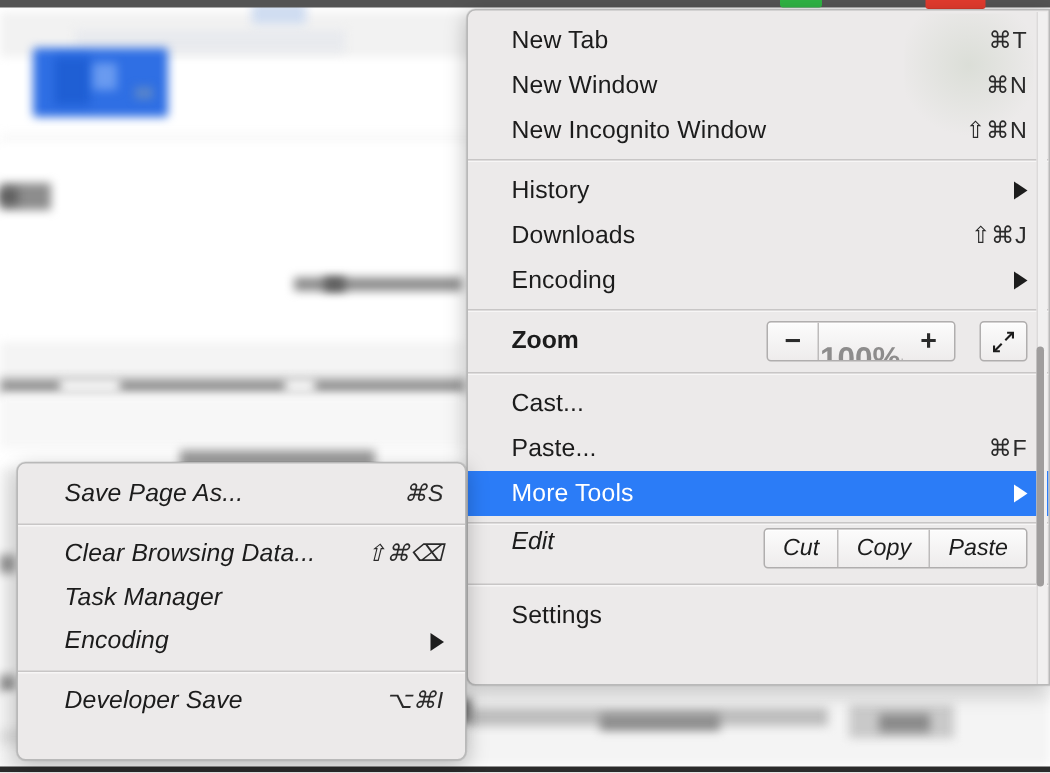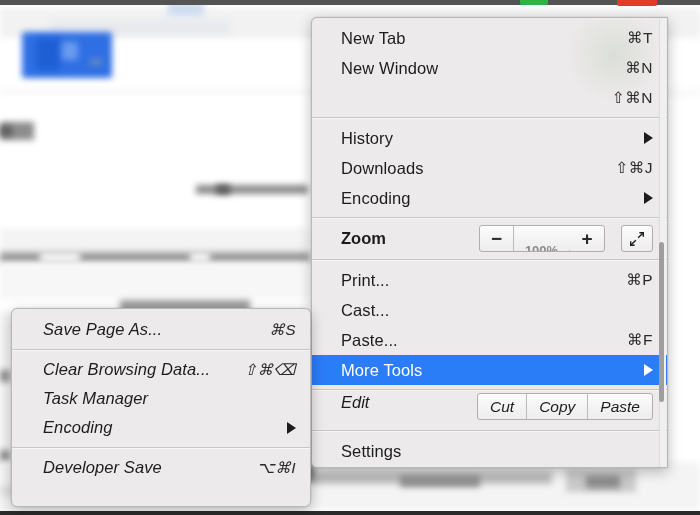--- a/index.html
+++ b/index.html
@@ -47,21 +47,21 @@
   .menu-panel {
     position: absolute;
     background: #eceaea;
     border: 1px solid #b9b9b9;
     border-radius: 6px;
     box-shadow: 0 4px 14px rgba(0,0,0,0.26), 0 0 0 0.5px rgba(0,0,0,0.08);
     box-sizing: border-box;
     overflow: hidden;
   }
   .menu-main {
-    left: 311px; top: 17px; width: 357px; height: 451px;
+    left: 311px; top: 6px; width: 389px; height: 451px;
     border-top-right-radius: 0;
     border-bottom-right-radius: 0;
   }
   .menu-sub {
     left: 11px; top: 308px; width: 300px; height: 199px;
   }
 
   .mi {
     position: relative;
     display: flex; align-items: center;
@@ -123,21 +123,21 @@
     box-shadow: 0 1px 0 rgba(255,255,255,0.7) inset;
   }
   .seg > div {
     display: flex; align-items: center; justify-content: center;
     font-size: 15px;
     border-right: 1px solid #bdbbbb;
     box-sizing: border-box;
   }
   .seg > div:last-child { border-right: none; }
   .seg .minus { width: 34px; font-size: 19px; color: #2b2b2b; line-height: 1; }
-  .seg .pct { width: 56px; color: #8d8c8c; font-size: 13px; margin-top: 24px; }
+  .seg .pct { width: 56px; color: #8d8c8c; font-size: 21px; margin-top: 24px; }
   .seg .plus { width: 34px; font-size: 19px; color: #2b2b2b; line-height: 1; }
   .fs-btn {
     width: 30px; height: 25px;
     border: 1px solid #b0aeae;
     border-radius: 3px;
     background: linear-gradient(#fcfcfc, #eeecec);
     display: flex; align-items: center; justify-content: center;
     box-shadow: 0 1px 0 rgba(255,255,255,0.7) inset;
   }
 
@@ -239,20 +239,21 @@
 
     <div class="mi">
       <span class="lbl">New Tab</span>
       <span class="accel">⌘T</span>
     </div>
     <div class="mi">
       <span class="lbl">New Window</span>
       <span class="accel">⌘N</span>
     </div>
     <div class="mi">
+      <span class="lbl">New Incognito Window</span>
       <span class="accel">⇧⌘N</span>
     </div>
 
     <div class="pad4"></div>
     <div class="sep"></div>
     <div class="pad5"></div>
 
     <div class="mi">
       <span class="lbl">History</span>
       <span class="arrow"></span>
@@ -285,24 +286,20 @@
             <path d="M5.6 14.2 L1.7 14.2 L1.7 10.3" stroke="#1c1c1c" stroke-width="1.4" fill="none"></path>
           </svg>
         </div>
       </div>
     </div>
 
     <div class="sep"></div>
     <div class="pad5"></div>
 
     <div class="mi">
-      <span class="lbl">Print...</span>
-      <span class="accel">⌘P</span>
-    </div>
-    <div class="mi">
       <span class="lbl">Cast...</span>
       <span class="accel"></span>
     </div>
     <div class="mi">
       <span class="lbl">Paste...</span>
       <span class="accel">⌘F</span>
     </div>
     <div class="mi sel">
       <span class="lbl">More Tools</span>
       <span class="arrow"></span>

